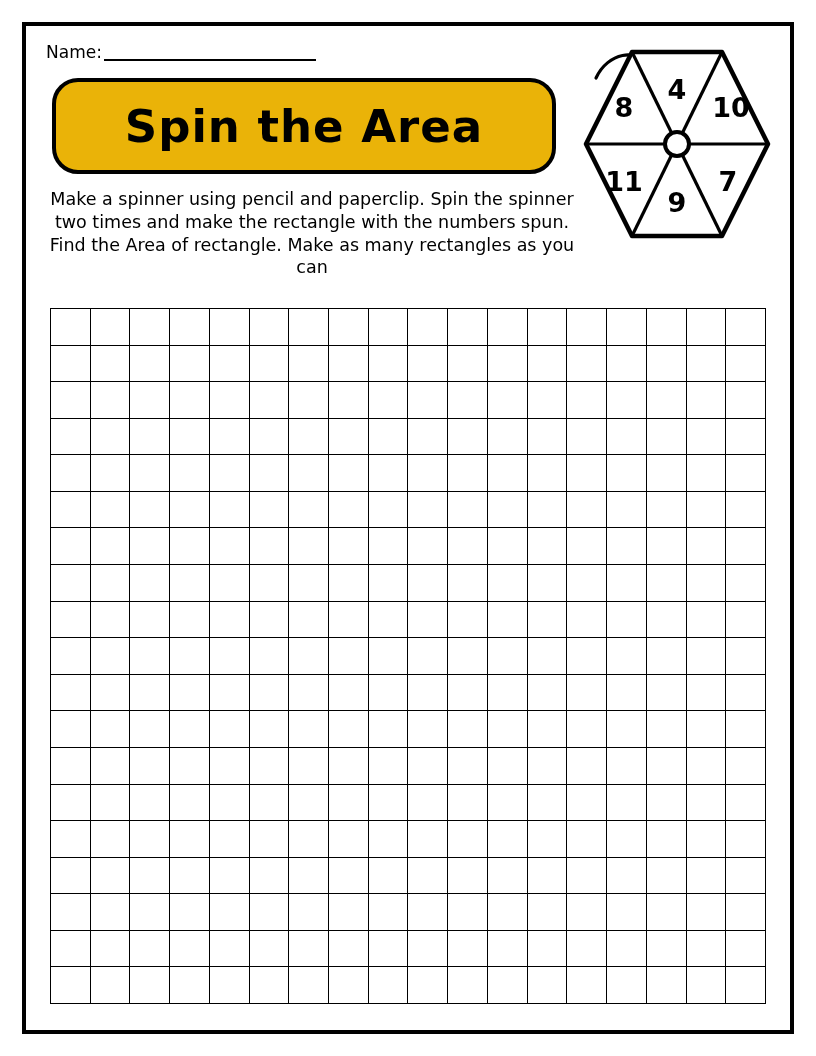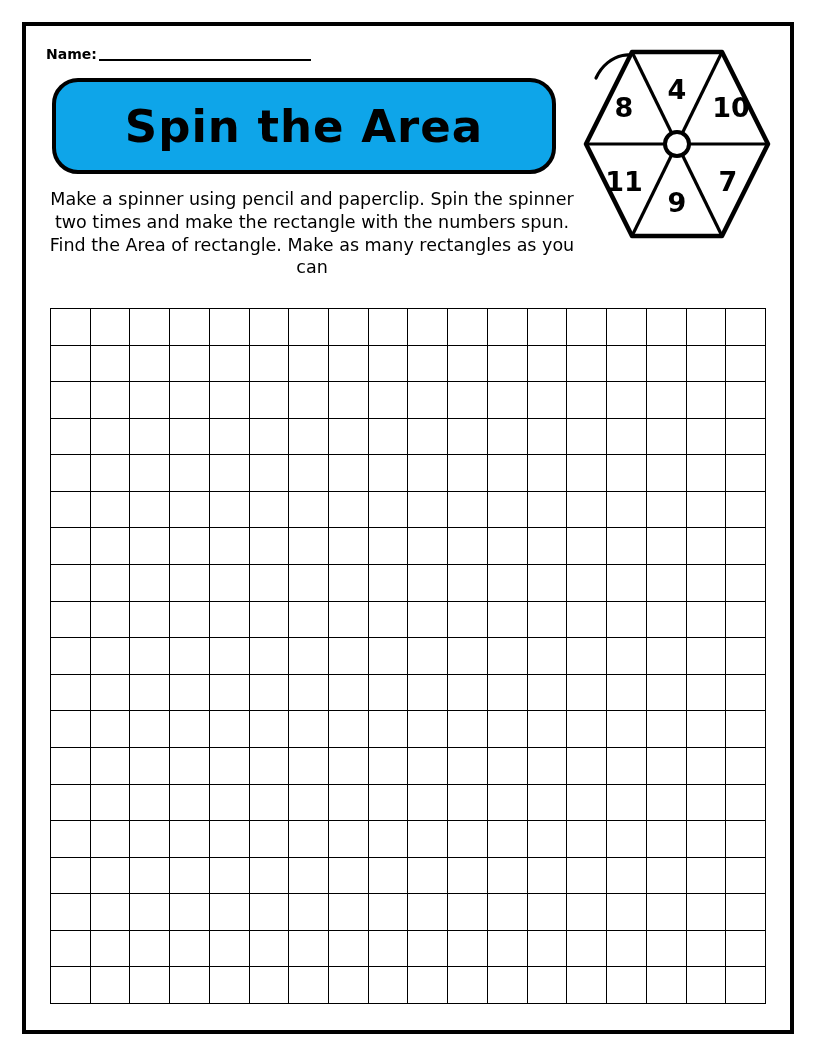--- a/index.html
+++ b/index.html
@@ -36,43 +36,43 @@
   .name-row {
     position: absolute;
     left: 46px;
     top: 42px;
     display: flex;
     align-items: flex-end;
     gap: 2px;
   }
   .name-label {
     font-family: "DejaVu Sans", sans-serif;
-    font-weight: bold;
-    font-size: 14px;
+    font-weight: normal;
+    font-size: 17px;
     letter-spacing: 0px;
     color: #000;
     line-height: 1;
   }
   .name-line {
     width: 212px;
     height: 17px;
     border-bottom: 2px solid #000;
   }
 
   
   .title-box {
     position: absolute;
     left: 52px;
     top: 78px;
     width: 504px;
     height: 96px;
     border: 4px solid #000;
     border-radius: 26px;
     box-sizing: border-box;
-    background: #0ea5e9;
+    background: #eab308;
     display: flex;
     align-items: center;
     justify-content: center;
   }
   .title-text {
     font-family: "DejaVu Sans", sans-serif;
     font-weight: bold;
     font-size: 45px;
     letter-spacing: 1px;
     color: #000;

